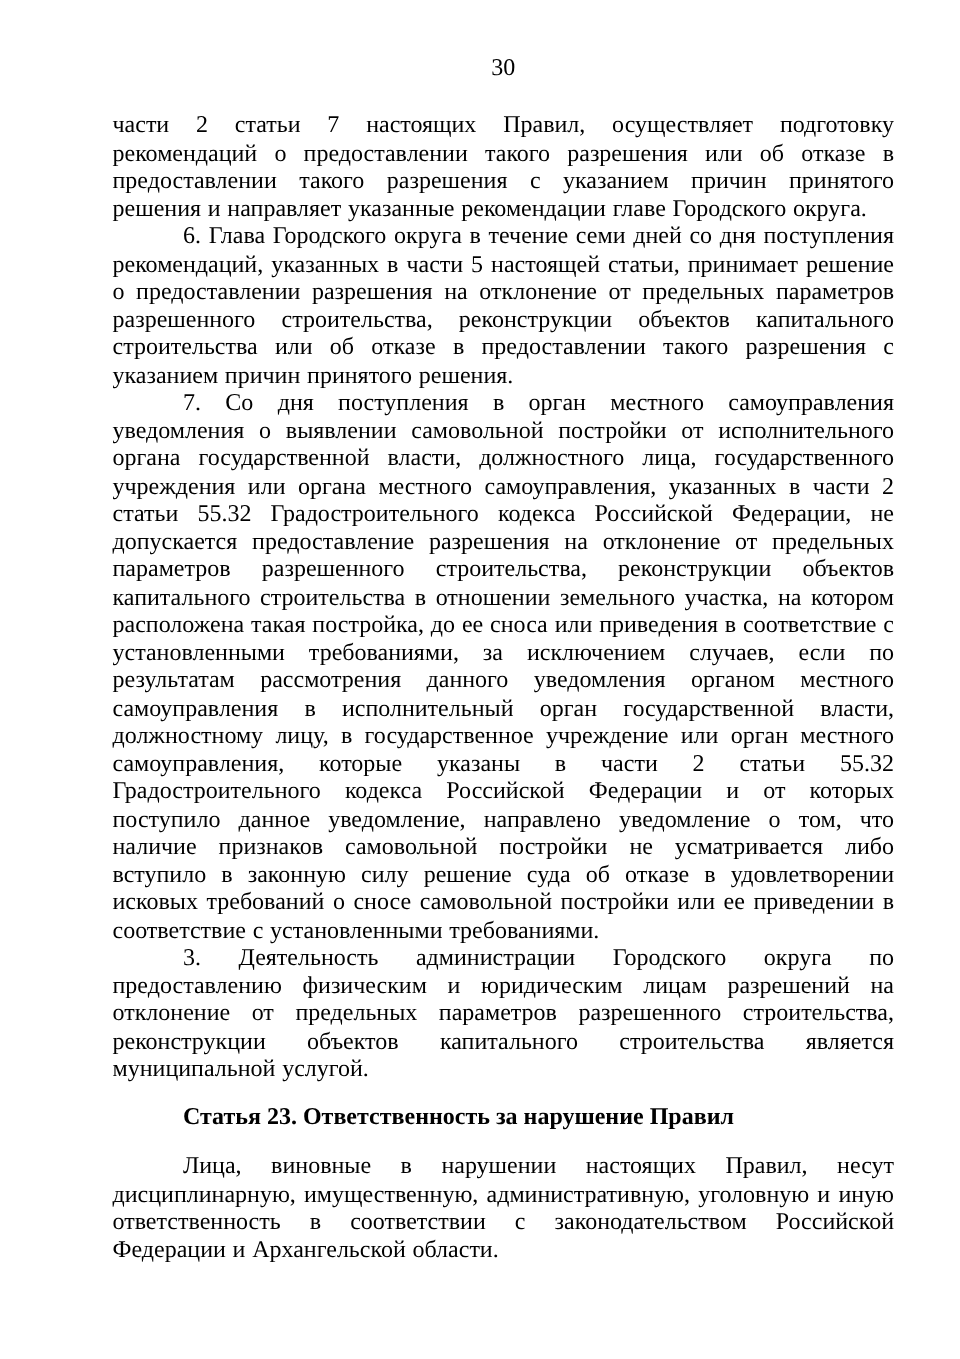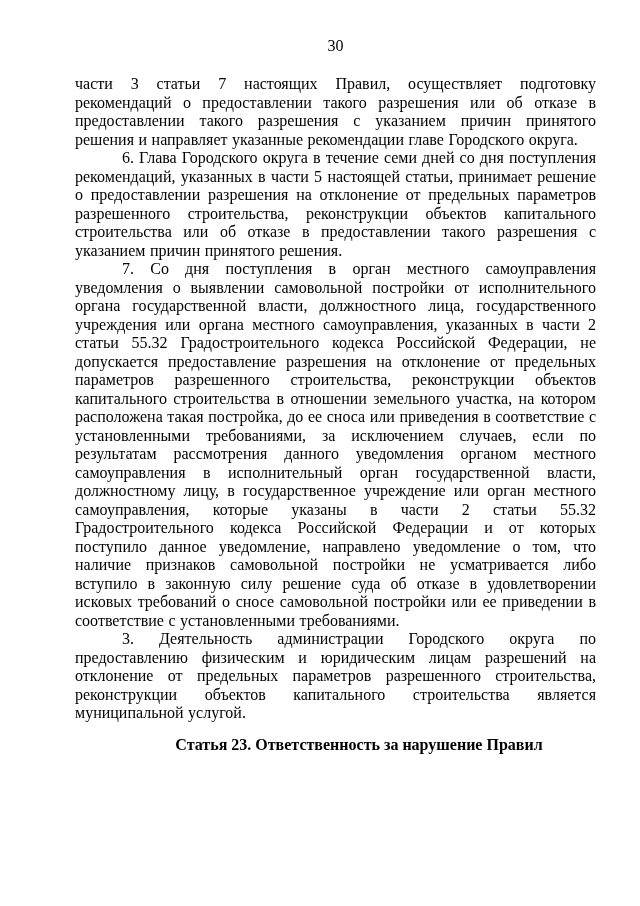--- a/index.html
+++ b/index.html
@@ -37,36 +37,37 @@
     word-spacing: 0.5px;
   }
   .para.no-indent {
     text-indent: 0;
   }
   .heading {
     margin: 13px 0 15px 0;
     font-size: 16px;
     line-height: 18.5px;
     font-weight: bold;
-    text-align: center;
+    text-align: left;
     text-indent: 47px;
   }
 </style>
 </head>
 <body>
 
 <div class="page">
   <div class="page-number">30</div>
 
   <div>
-    <p class="para no-indent">части 3 статьи 7 настоящих Правил, осуществляет подготовку рекомендаций о предоставлении такого разрешения или об отказе в предоставлении такого разрешения с указанием причин принятого решения и направляет указанные рекомендации главе Городского округа.</p>
+    <p class="para no-indent">части 2 статьи 7 настоящих Правил, осуществляет подготовку рекомендаций о предоставлении такого разрешения или об отказе в предоставлении такого разрешения с указанием причин принятого решения и направляет указанные рекомендации главе Городского округа.</p>
 
     <p class="para">6. Глава Городского округа в течение семи дней со дня поступления рекомендаций, указанных в части 5 настоящей статьи, принимает решение о предоставлении разрешения на отклонение от предельных параметров разрешенного строительства, реконструкции объектов капитального строительства или об отказе в предоставлении такого разрешения с указанием причин принятого решения.</p>
 
     <p class="para">7. Со дня поступления в орган местного самоуправления уведомления о выявлении самовольной постройки от исполнительного органа государственной власти, должностного лица, государственного учреждения или органа местного самоуправления, указанных в части 2 статьи 55.32 Градостроительного кодекса Российской Федерации, не допускается предоставление разрешения на отклонение от предельных параметров разрешенного строительства, реконструкции объектов капитального строительства в отношении земельного участка, на котором расположена такая постройка, до ее сноса или приведения в соответствие с установленными требованиями, за исключением случаев, если по результатам рассмотрения данного уведомления органом местного самоуправления в исполнительный орган государственной власти, должностному лицу, в государственное учреждение или орган местного самоуправления, которые указаны в части 2 статьи 55.32 Градостроительного кодекса Российской Федерации и от которых поступило данное уведомление, направлено уведомление о том, что наличие признаков самовольной постройки не усматривается либо вступило в законную силу решение суда об отказе в удовлетворении исковых требований о сносе самовольной постройки или ее приведении в соответствие с установленными требованиями.</p>
 
     <p class="para">3. Деятельность администрации Городского округа по предоставлению физическим и юридическим лицам разрешений на отклонение от предельных параметров разрешенного строительства, реконструкции объектов капитального строительства является муниципальной услугой.</p>
 
 
     <p class="heading">Статья 23. Ответственность за нарушение Правил</p>
 
+    <p class="para">Лица, виновные в нарушении настоящих Правил, несут дисциплинарную, имущественную, административную, уголовную и иную ответственность в соответствии с законодательством Российской Федерации и Архангельской области.</p>
   </div>
 </div>
 
 </body></html>

